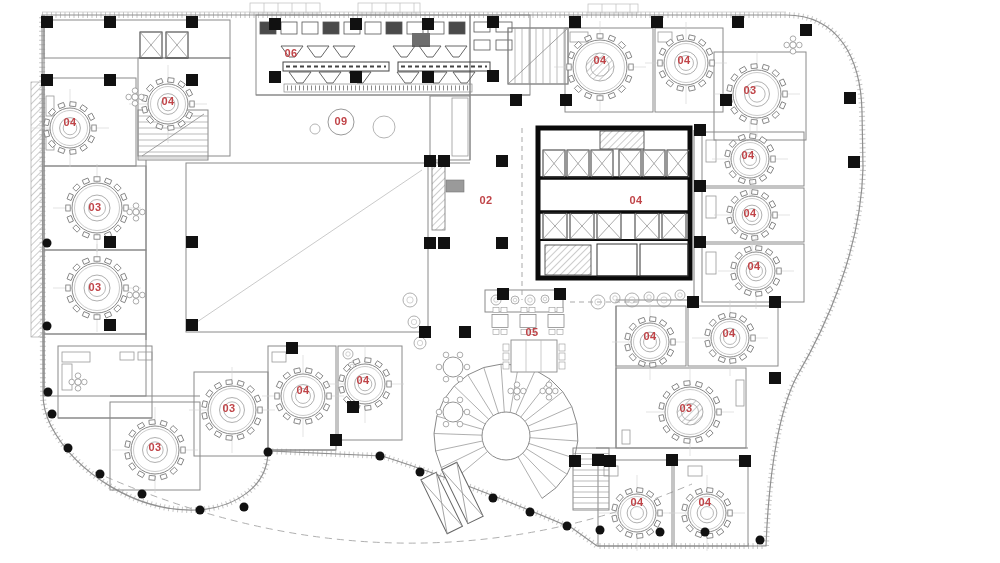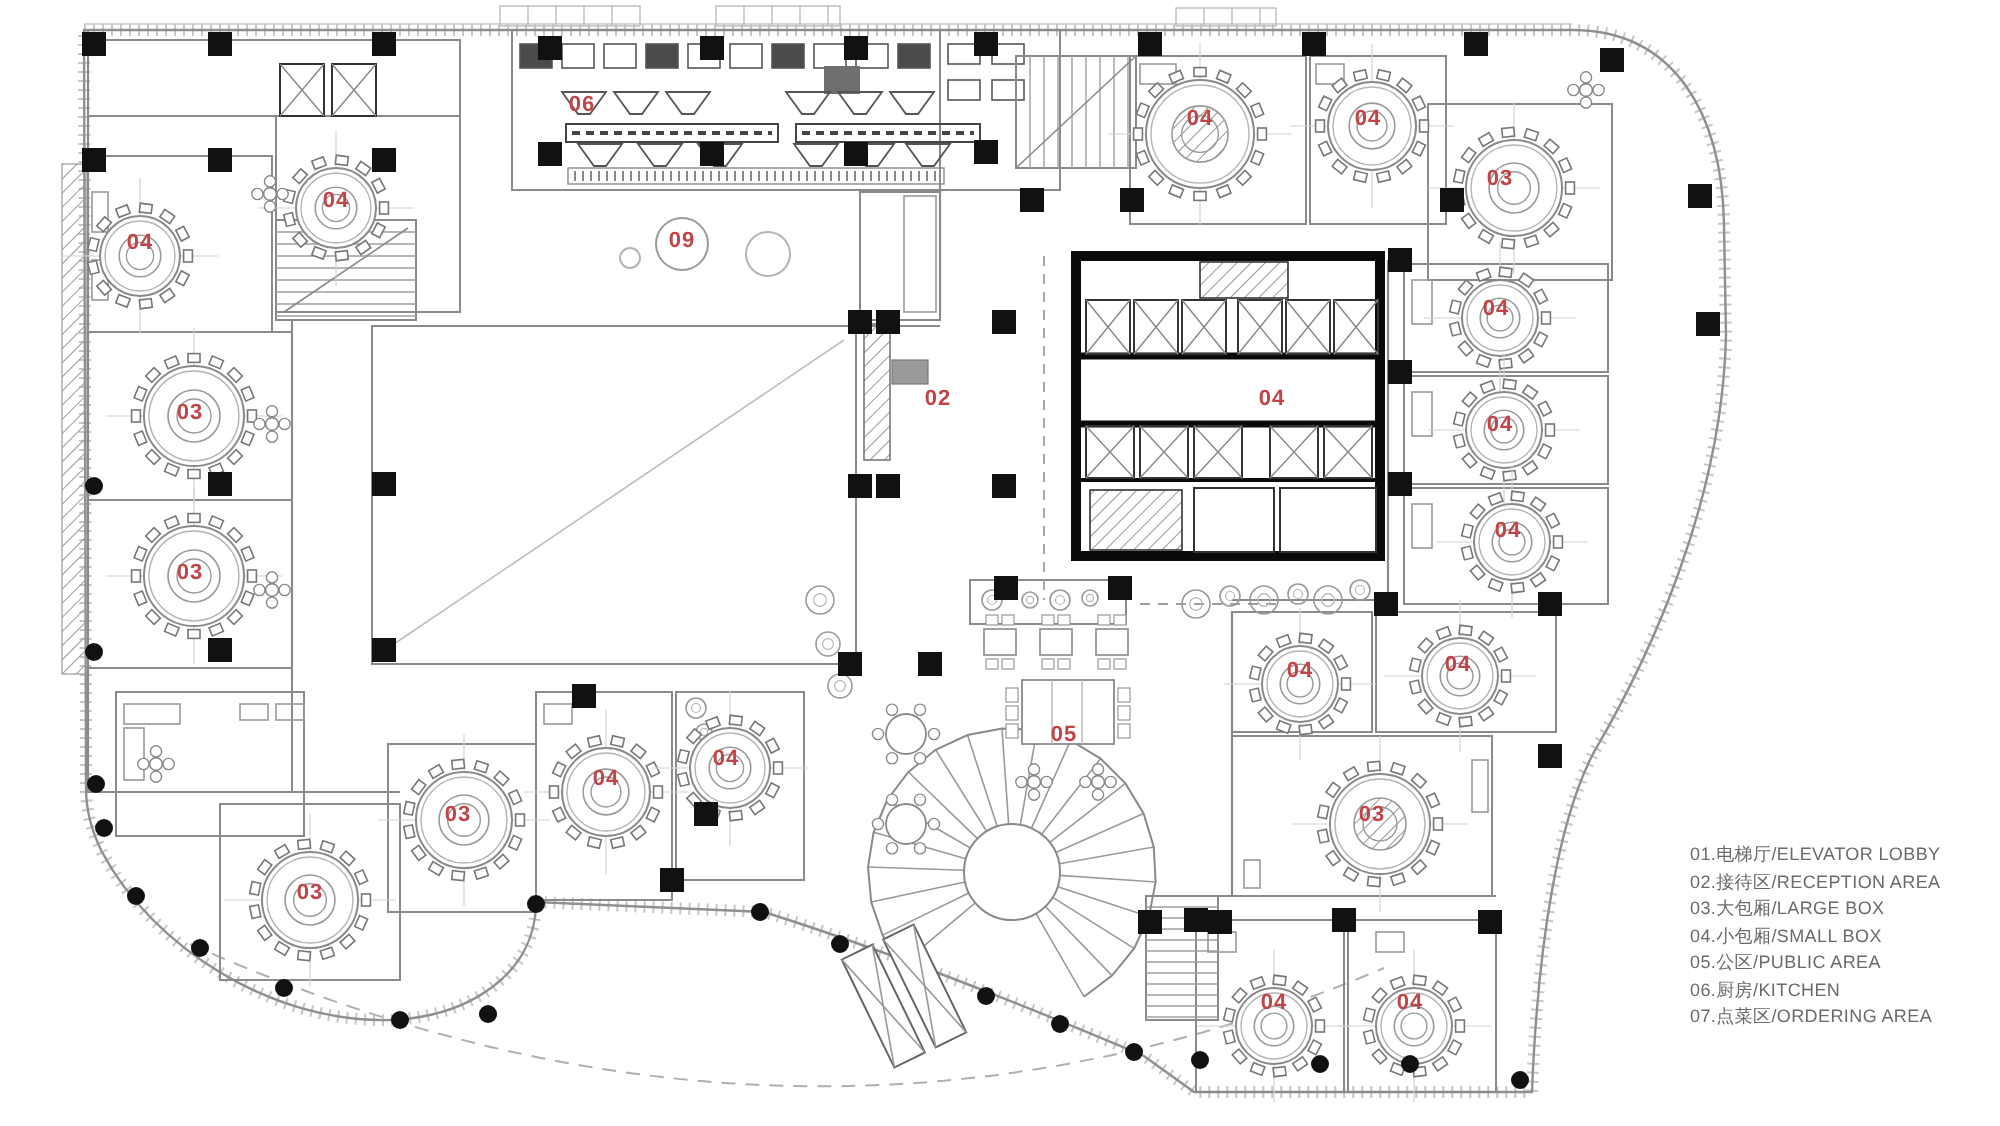--- a/index.html
+++ b/index.html
@@ -833,44 +833,35 @@
       <line x1="3" y1="-30" x2="20" y2="30" stroke="#999" stroke-width="0.8"></line>
       <line x1="20" y1="-30" x2="3" y2="30" stroke="#999" stroke-width="0.8"></line>
     </g>
   </svg>
 
   <div id="labels">
       <div class="room-label" style="left: 70px; top: 122px; color: rgb(192, 68, 72);">04</div>
       <div class="room-label" style="left: 168px; top: 101px; color: rgb(192, 68, 72);">04</div>
       <div class="room-label" style="left: 291px; top: 53px; color: rgb(192, 68, 72);">06</div>
       <div class="room-label" style="left: 341px; top: 121px; color: rgb(192, 68, 72);">09</div>
-      <div class="room-label" style="left: 469px; top: 200px; color: rgb(192, 68, 72);">02</div>
+      <div class="room-label" style="left: 486px; top: 200px; color: rgb(192, 68, 72);">02</div>
       <div class="room-label" style="left: 636px; top: 200px; color: rgb(192, 68, 72);">04</div>
       <div class="room-label" style="left: 600px; top: 60px; color: rgb(192, 68, 72);">04</div>
       <div class="room-label" style="left: 684px; top: 60px; color: rgb(192, 68, 72);">04</div>
       <div class="room-label" style="left: 750px; top: 90px; color: rgb(192, 68, 72);">03</div>
       <div class="room-label" style="left: 748px; top: 155px; color: rgb(192, 68, 72);">04</div>
       <div class="room-label" style="left: 750px; top: 213px; color: rgb(192, 68, 72);">04</div>
       <div class="room-label" style="left: 754px; top: 266px; color: rgb(192, 68, 72);">04</div>
       <div class="room-label" style="left: 95px; top: 207px; color: rgb(192, 68, 72);">03</div>
       <div class="room-label" style="left: 95px; top: 287px; color: rgb(192, 68, 72);">03</div>
       <div class="room-label" style="left: 650px; top: 336px; color: rgb(192, 68, 72);">04</div>
       <div class="room-label" style="left: 729px; top: 333px; color: rgb(192, 68, 72);">04</div>
-      <div class="room-label" style="left: 532px; top: 368px; color: rgb(192, 68, 72);">05</div>
+      <div class="room-label" style="left: 532px; top: 332px; color: rgb(192, 68, 72);">05</div>
       <div class="room-label" style="left: 686px; top: 408px; color: rgb(192, 68, 72);">03</div>
       <div class="room-label" style="left: 303px; top: 390px; color: rgb(192, 68, 72);">04</div>
       <div class="room-label" style="left: 363px; top: 380px; color: rgb(192, 68, 72);">04</div>
       <div class="room-label" style="left: 229px; top: 408px; color: rgb(192, 68, 72);">03</div>
       <div class="room-label" style="left: 155px; top: 447px; color: rgb(192, 68, 72);">03</div>
       <div class="room-label" style="left: 637px; top: 502px; color: rgb(192, 68, 72);">04</div>
       <div class="room-label" style="left: 705px; top: 502px; color: rgb(192, 68, 72);">04</div>
     </div>
 
-  <div id="legend">
-      <div class="legend-line" style="color: rgb(106, 106, 106);">01.电梯厅/ELEVATOR LOBBY</div>
-      <div class="legend-line" style="color: rgb(106, 106, 106);">02.接待区/RECEPTION AREA</div>
-      <div class="legend-line" style="color: rgb(106, 106, 106);">03.大包厢/LARGE BOX</div>
-      <div class="legend-line" style="color: rgb(106, 106, 106);">04.小包厢/SMALL BOX</div>
-      <div class="legend-line" style="color: rgb(106, 106, 106);">05.公区/PUBLIC AREA</div>
-      <div class="legend-line" style="color: rgb(106, 106, 106);">06.厨房/KITCHEN</div>
-      <div class="legend-line" style="color: rgb(106, 106, 106);">07.点菜区/ORDERING AREA</div>
-    </div>
 </div>
 
 </body></html>

